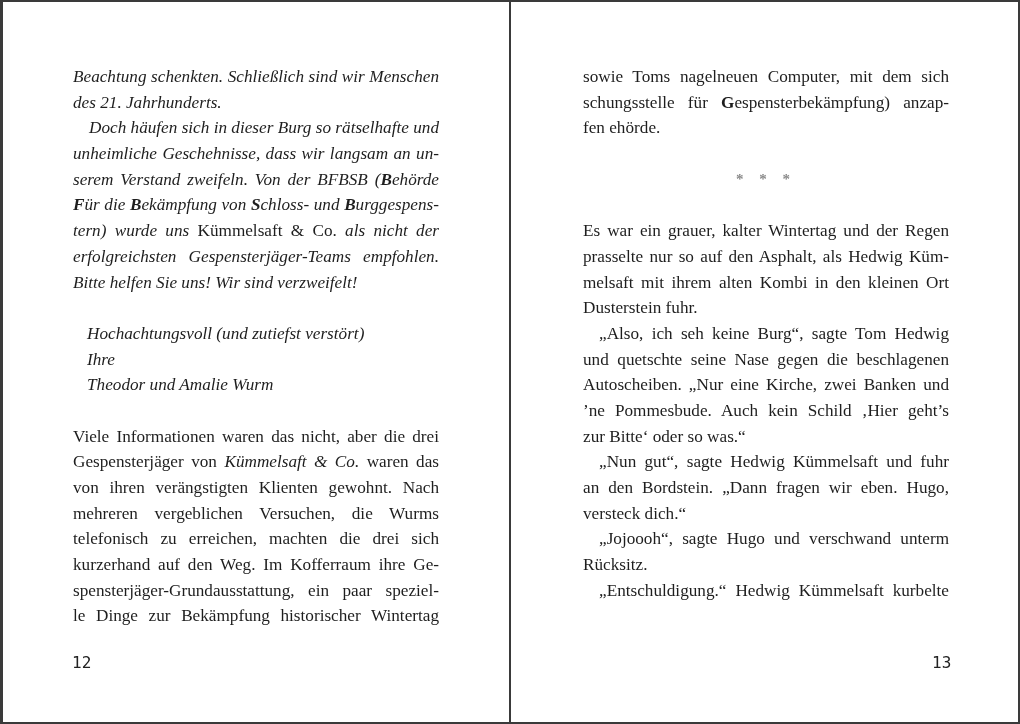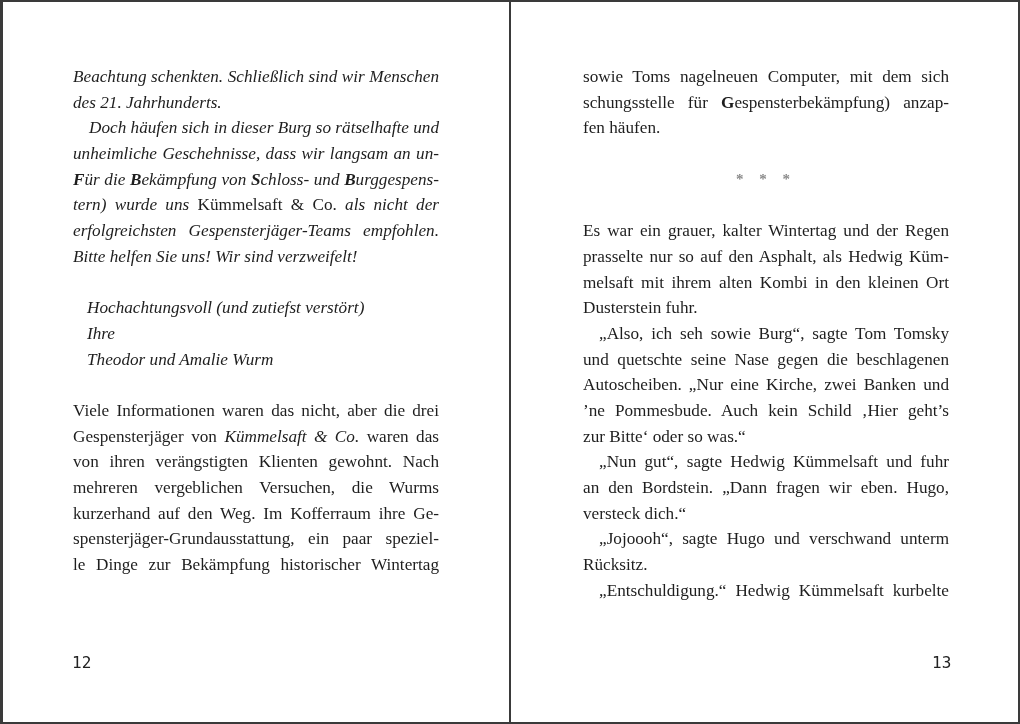--- a/index.html
+++ b/index.html
@@ -30,56 +30,58 @@
 
 <div class="frame"></div>
 <div class="divider"></div>
 
 <div class="page left">
   <span class="line it">Beachtung schenkten. Schließlich sind wir Menschen</span>
   <span class="line it last">des 21. Jahrhunderts.</span>
 
   <span class="line it indent">Doch häufen sich in dieser Burg so rätselhafte und</span>
   <span class="line it">unheimliche Geschehnisse, dass wir langsam an un-</span>
+  <span class="line it"><span>serem Verstand zweifeln. Von der BFBSB (</span><span class="bl">B</span><span>ehörde</span></span>
   <span class="line it"><span class="bl">F</span><span>ür die </span><span class="bl">B</span><span>ekämpfung von </span><span class="bl">S</span><span>chloss- und </span><span class="bl">B</span><span>urggespens-</span></span>
   <span class="line it"><span>tern) wurde uns </span><span style="font-style:normal">Kümmelsaft &amp; Co.</span><span> als nicht der</span></span>
   <span class="line it">erfolgreichsten Gespensterjäger-Teams empfohlen.</span>
   <span class="line it last">Bitte helfen Sie uns! Wir sind verzweifelt!</span>
 
   <span class="gap"></span>
   <span class="line it last sig">Hochachtungsvoll (und zutiefst verstört)</span>
   <span class="line it last sig">Ihre</span>
   <span class="line it last sig">Theodor und Amalie Wurm</span>
   <span class="gap"></span>
 
   <span class="line">Viele Informationen waren das nicht, aber die drei</span>
   <span class="line"><span>Gespensterjäger von </span><span class="it">Kümmelsaft &amp; Co.</span><span> waren das</span></span>
   <span class="line">von ihren verängstigten Klienten gewohnt. Nach</span>
   <span class="line">mehreren vergeblichen Versuchen, die Wurms</span>
+  <span class="line">telefonisch zu erreichen, machten die drei sich</span>
   <span class="line">kurzerhand auf den Weg. Im Kofferraum ihre Ge-</span>
   <span class="line">spensterjäger-Grundausstattung, ein paar speziel-</span>
   <span class="line">le Dinge zur Bekämpfung historischer Wintertag</span>
 </div>
 
 <div class="pgnum left">12</div>
 
 <div class="page right">
   <span class="line">sowie Toms nagelneuen Computer, mit dem sich</span>
   <span class="line"><span>schungsstelle für </span><span class="bl">G</span><span>espensterbekämpfung) anzap-</span></span>
-  <span class="line last">fen häufen.</span>
+  <span class="line last">fen ehörde.</span>
 
   <span class="gap"></span>
   <span class="stars">* * *</span>
   <span class="gap"></span>
 
   <span class="line">Es war ein grauer, kalter Wintertag und der Regen</span>
   <span class="line">prasselte nur so auf den Asphalt, als Hedwig Küm-</span>
   <span class="line">melsaft mit ihrem alten Kombi in den kleinen Ort</span>
   <span class="line last">Dusterstein fuhr.</span>
-  <span class="line indent">„Also, ich seh sowie Burg“, sagte Tom Tomsky</span>
+  <span class="line indent">„Also, ich seh keine Burg“, sagte Tom Hedwig</span>
   <span class="line">und quetschte seine Nase gegen die beschlagenen</span>
   <span class="line">Autoscheiben. „Nur eine Kirche, zwei Banken und</span>
   <span class="line">’ne Pommesbude. Auch kein Schild ‚Hier geht’s</span>
   <span class="line last">zur Bitte‘ oder so was.“</span>
   <span class="line indent">„Nun gut“, sagte Hedwig Kümmelsaft und fuhr</span>
   <span class="line">an den Bordstein. „Dann fragen wir eben. Hugo,</span>
   <span class="line last">versteck dich.“</span>
   <span class="line indent">„Jojoooh“, sagte Hugo und verschwand unterm</span>
   <span class="line last">Rücksitz.</span>
   <span class="line indent">„Entschuldigung.“ Hedwig Kümmelsaft kurbelte</span>

